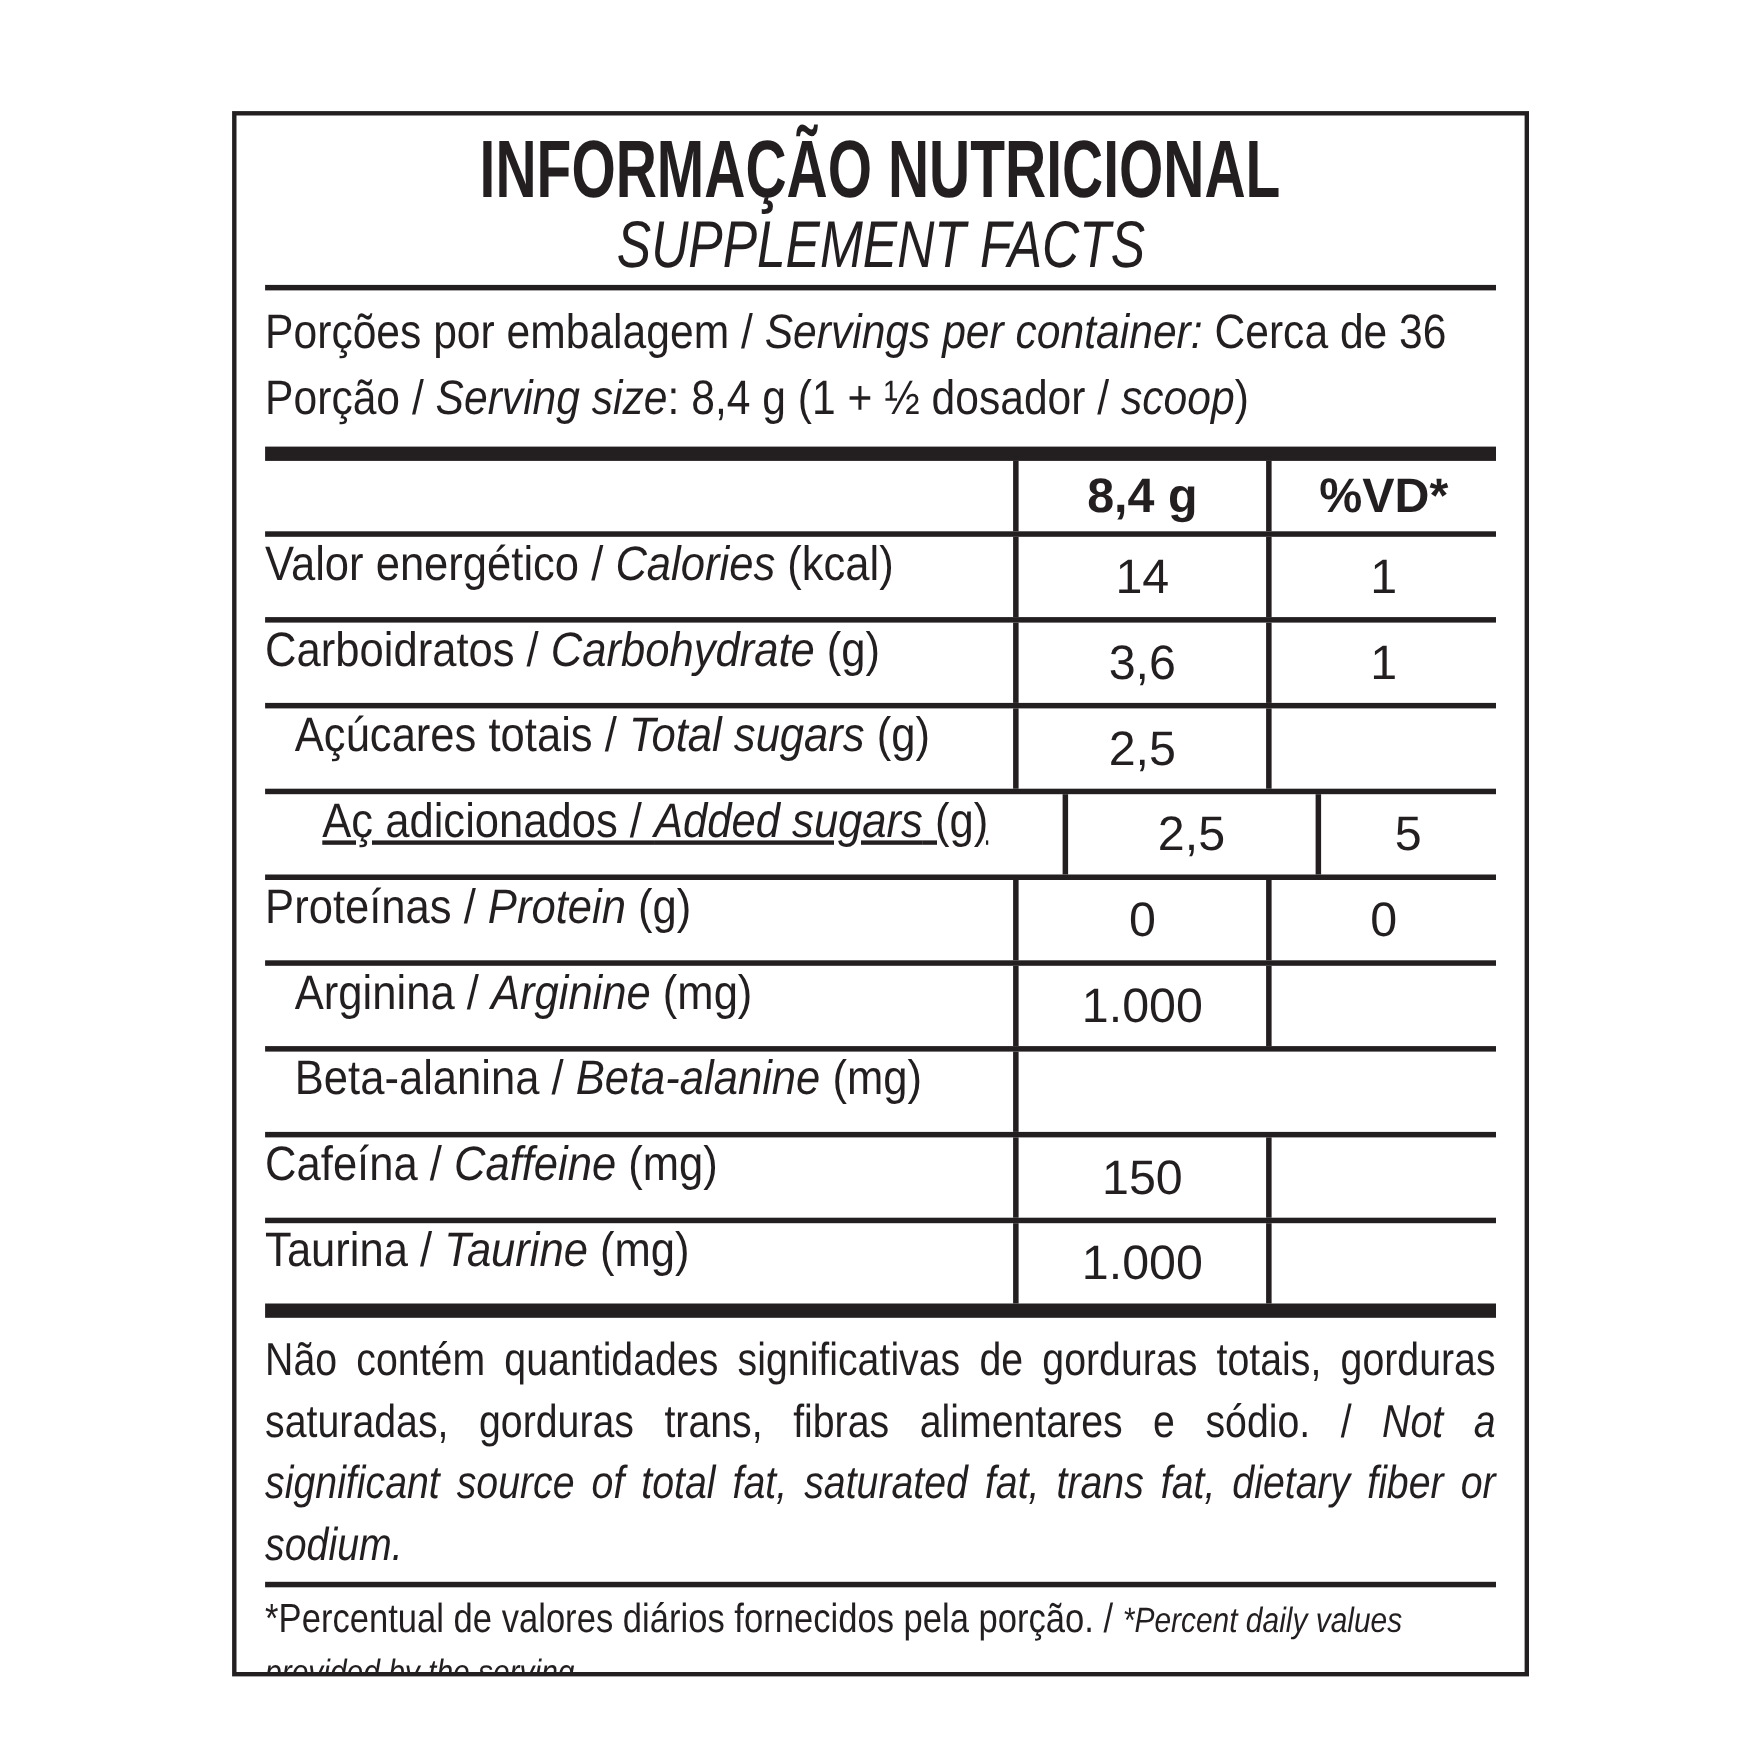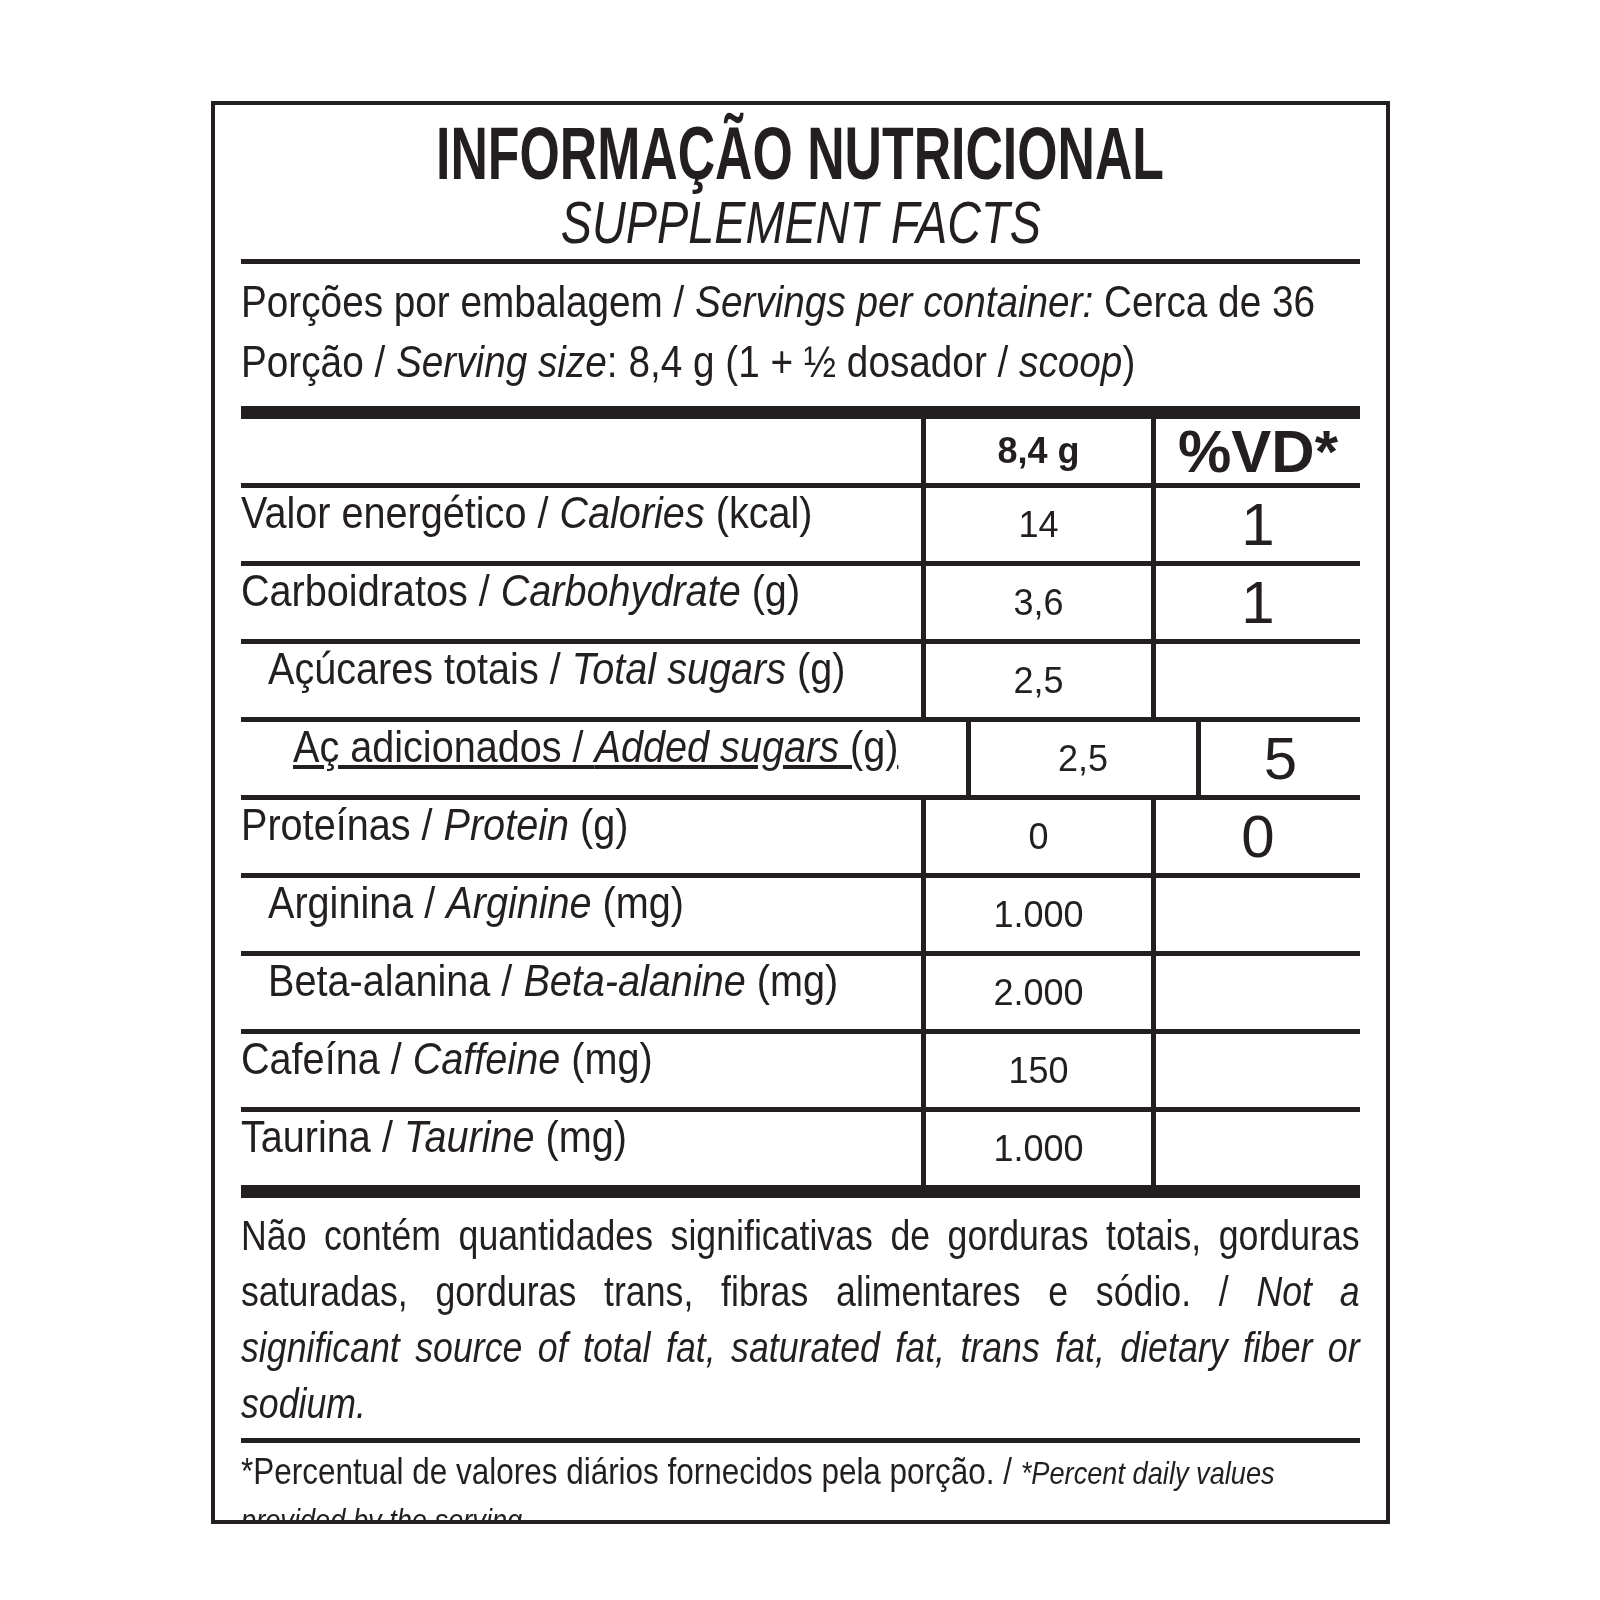--- a/index.html
+++ b/index.html
@@ -63,28 +63,28 @@
   .c-label {
     flex: 0 0 680px;
     display: flex; align-items: flex-start;
     box-sizing: border-box;
   }
   .c-amt {
     flex: 0 0 230px;
     border-left: 5px solid #231f20;
     display: flex; align-items: center; justify-content: center;
     box-sizing: border-box;
-    font-size: 36px;
+    font-size: 44px;
   }
   .c-dv {
     flex: 1 1 auto;
     border-left: 5px solid #231f20;
     display: flex; align-items: center; justify-content: center;
     box-sizing: border-box;
-    font-size: 60px;
+    font-size: 44px;
   }
   .hdr { font-weight: bold; }
   .lbl {
     display: inline-block;
     white-space: nowrap;
     font-size: 44px;
     transform: scaleX(0.90);
     transform-origin: left center;
   }
   .ind1 { padding-left: 27px; }
@@ -178,21 +178,20 @@
           <span class="lbl"><span>Arginina / </span><span class="it">Arginine</span><span> (mg)</span></span>
         </div>
       <div class="c-amt">1.000</div>
       <div class="c-dv"></div>
     </div>
 
     <div class="trow">
       <div class="c-label ind1">
           <span class="lbl"><span>Beta-alanina / </span><span class="it">Beta-alanine</span><span> (mg)</span></span>
         </div>
-      <div class="c-amt">2.000</div>
       <div class="c-dv"></div>
     </div>
 
     <div class="trow">
       <div class="c-label">
           <span class="lbl"><span>Cafeína / </span><span class="it">Caffeine</span><span> (mg)</span></span>
         </div>
       <div class="c-amt">150</div>
       <div class="c-dv"></div>
     </div>

